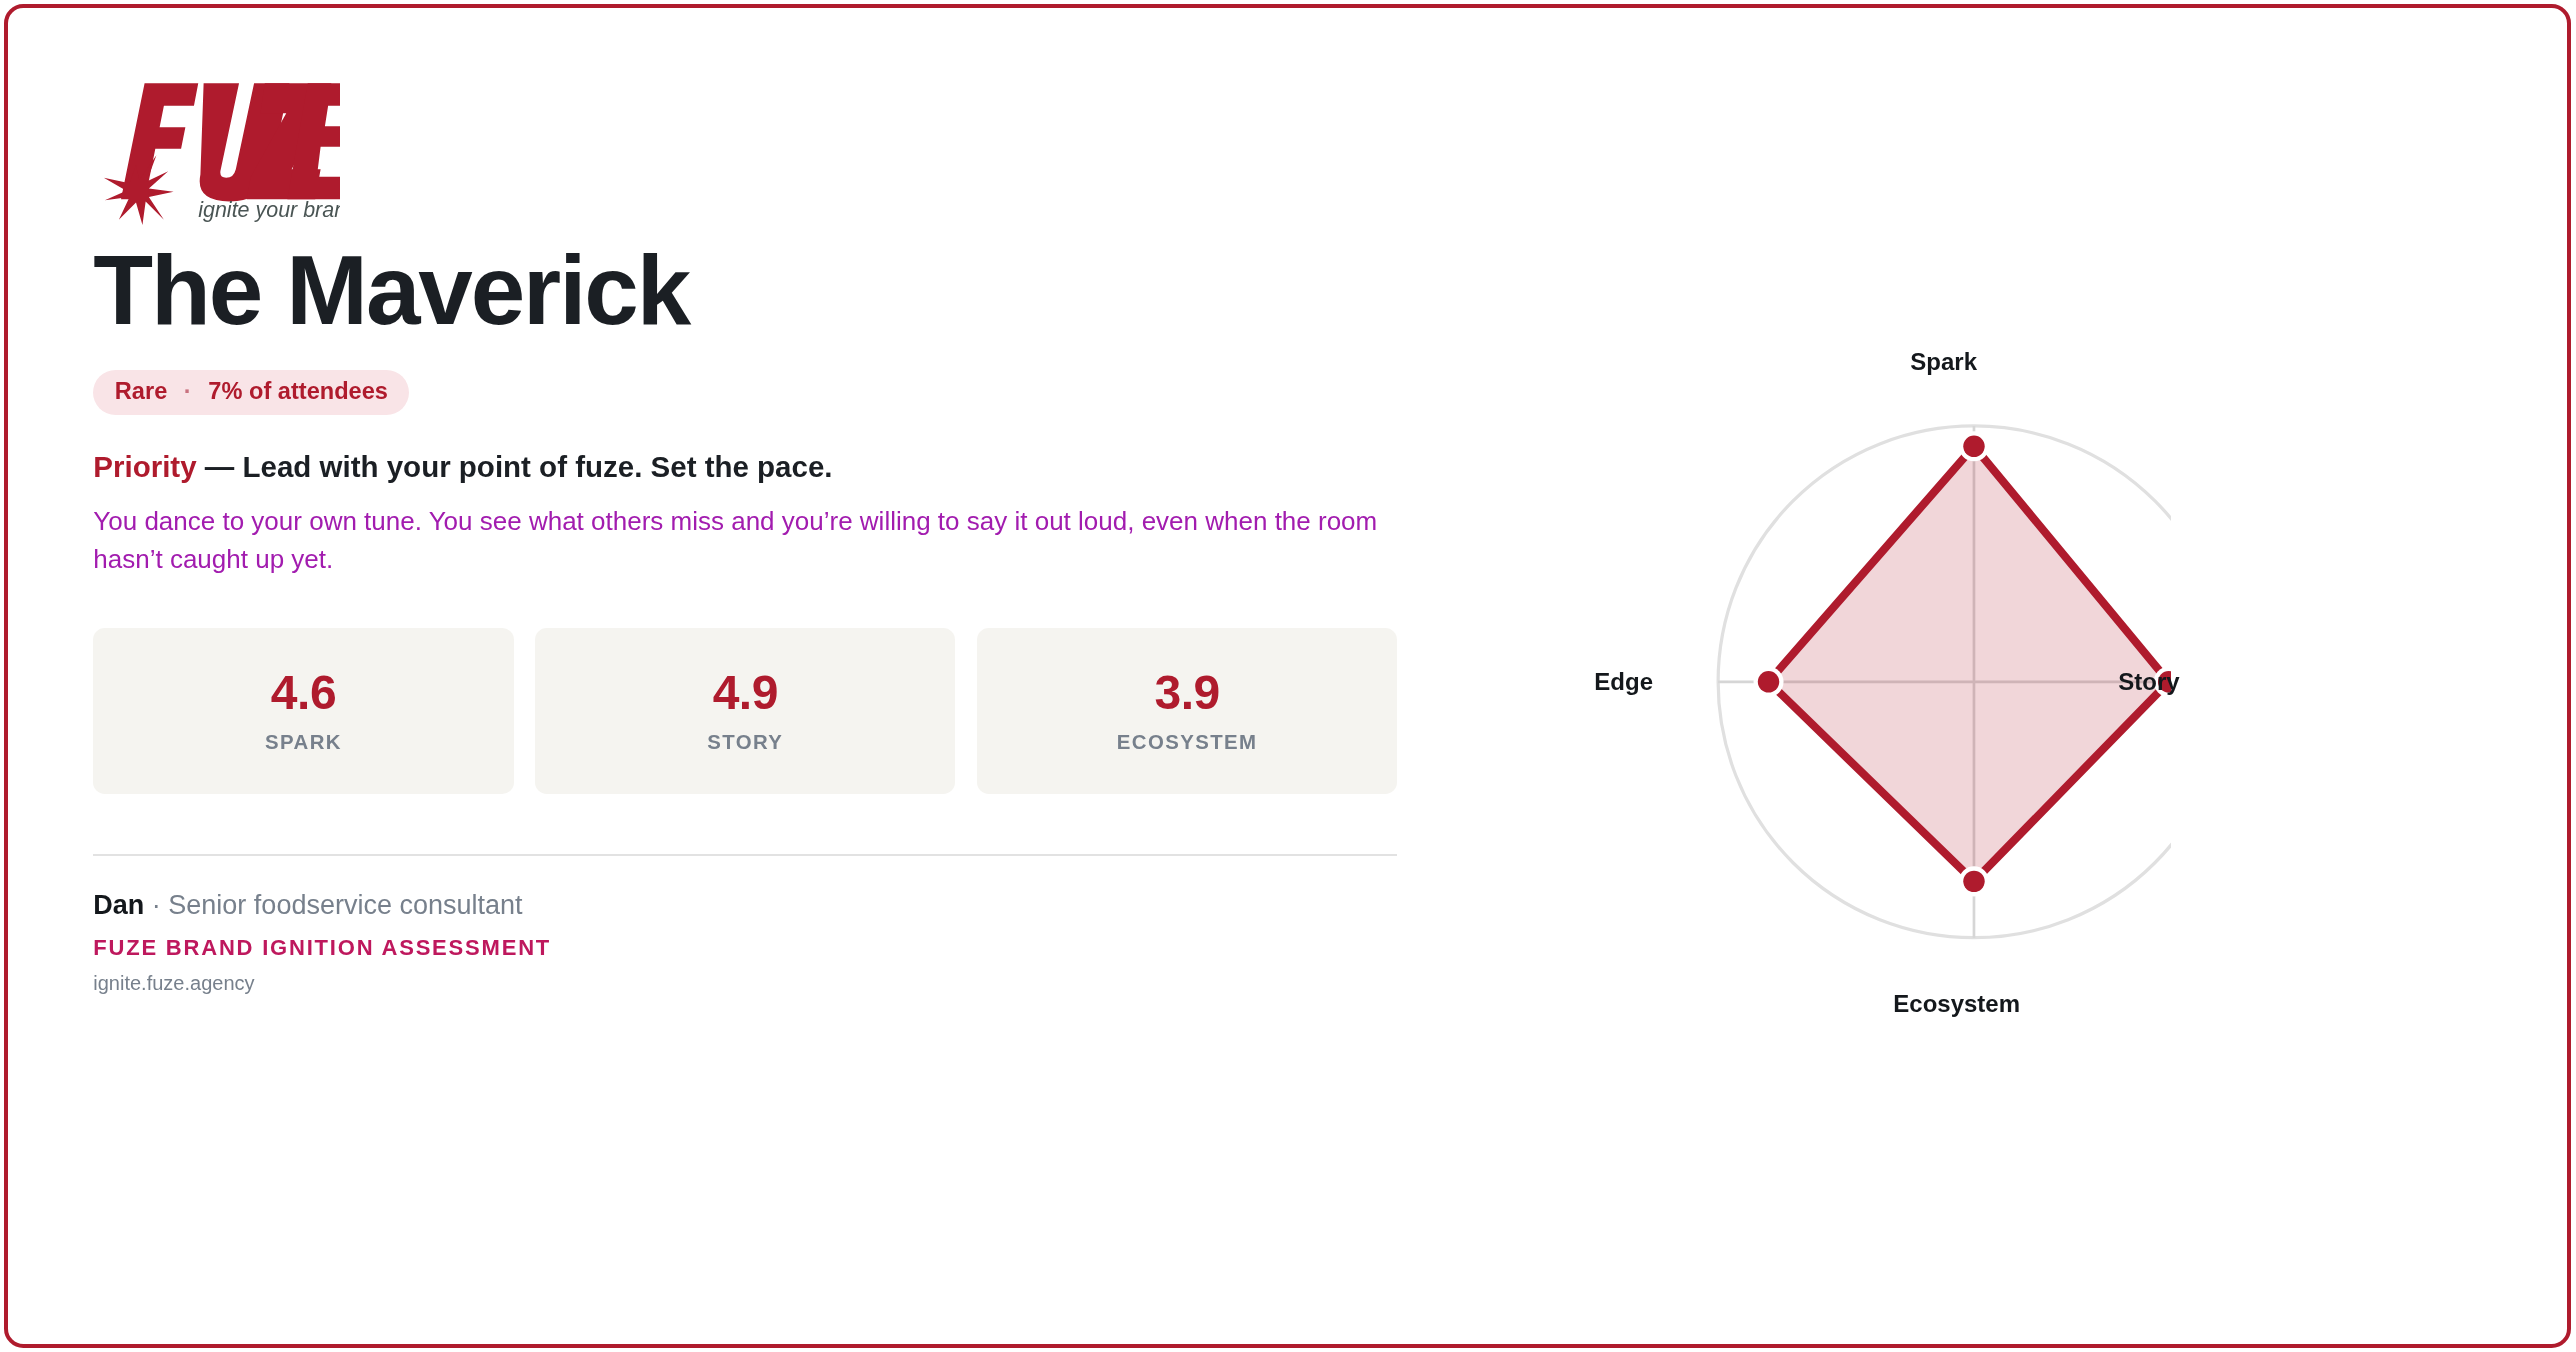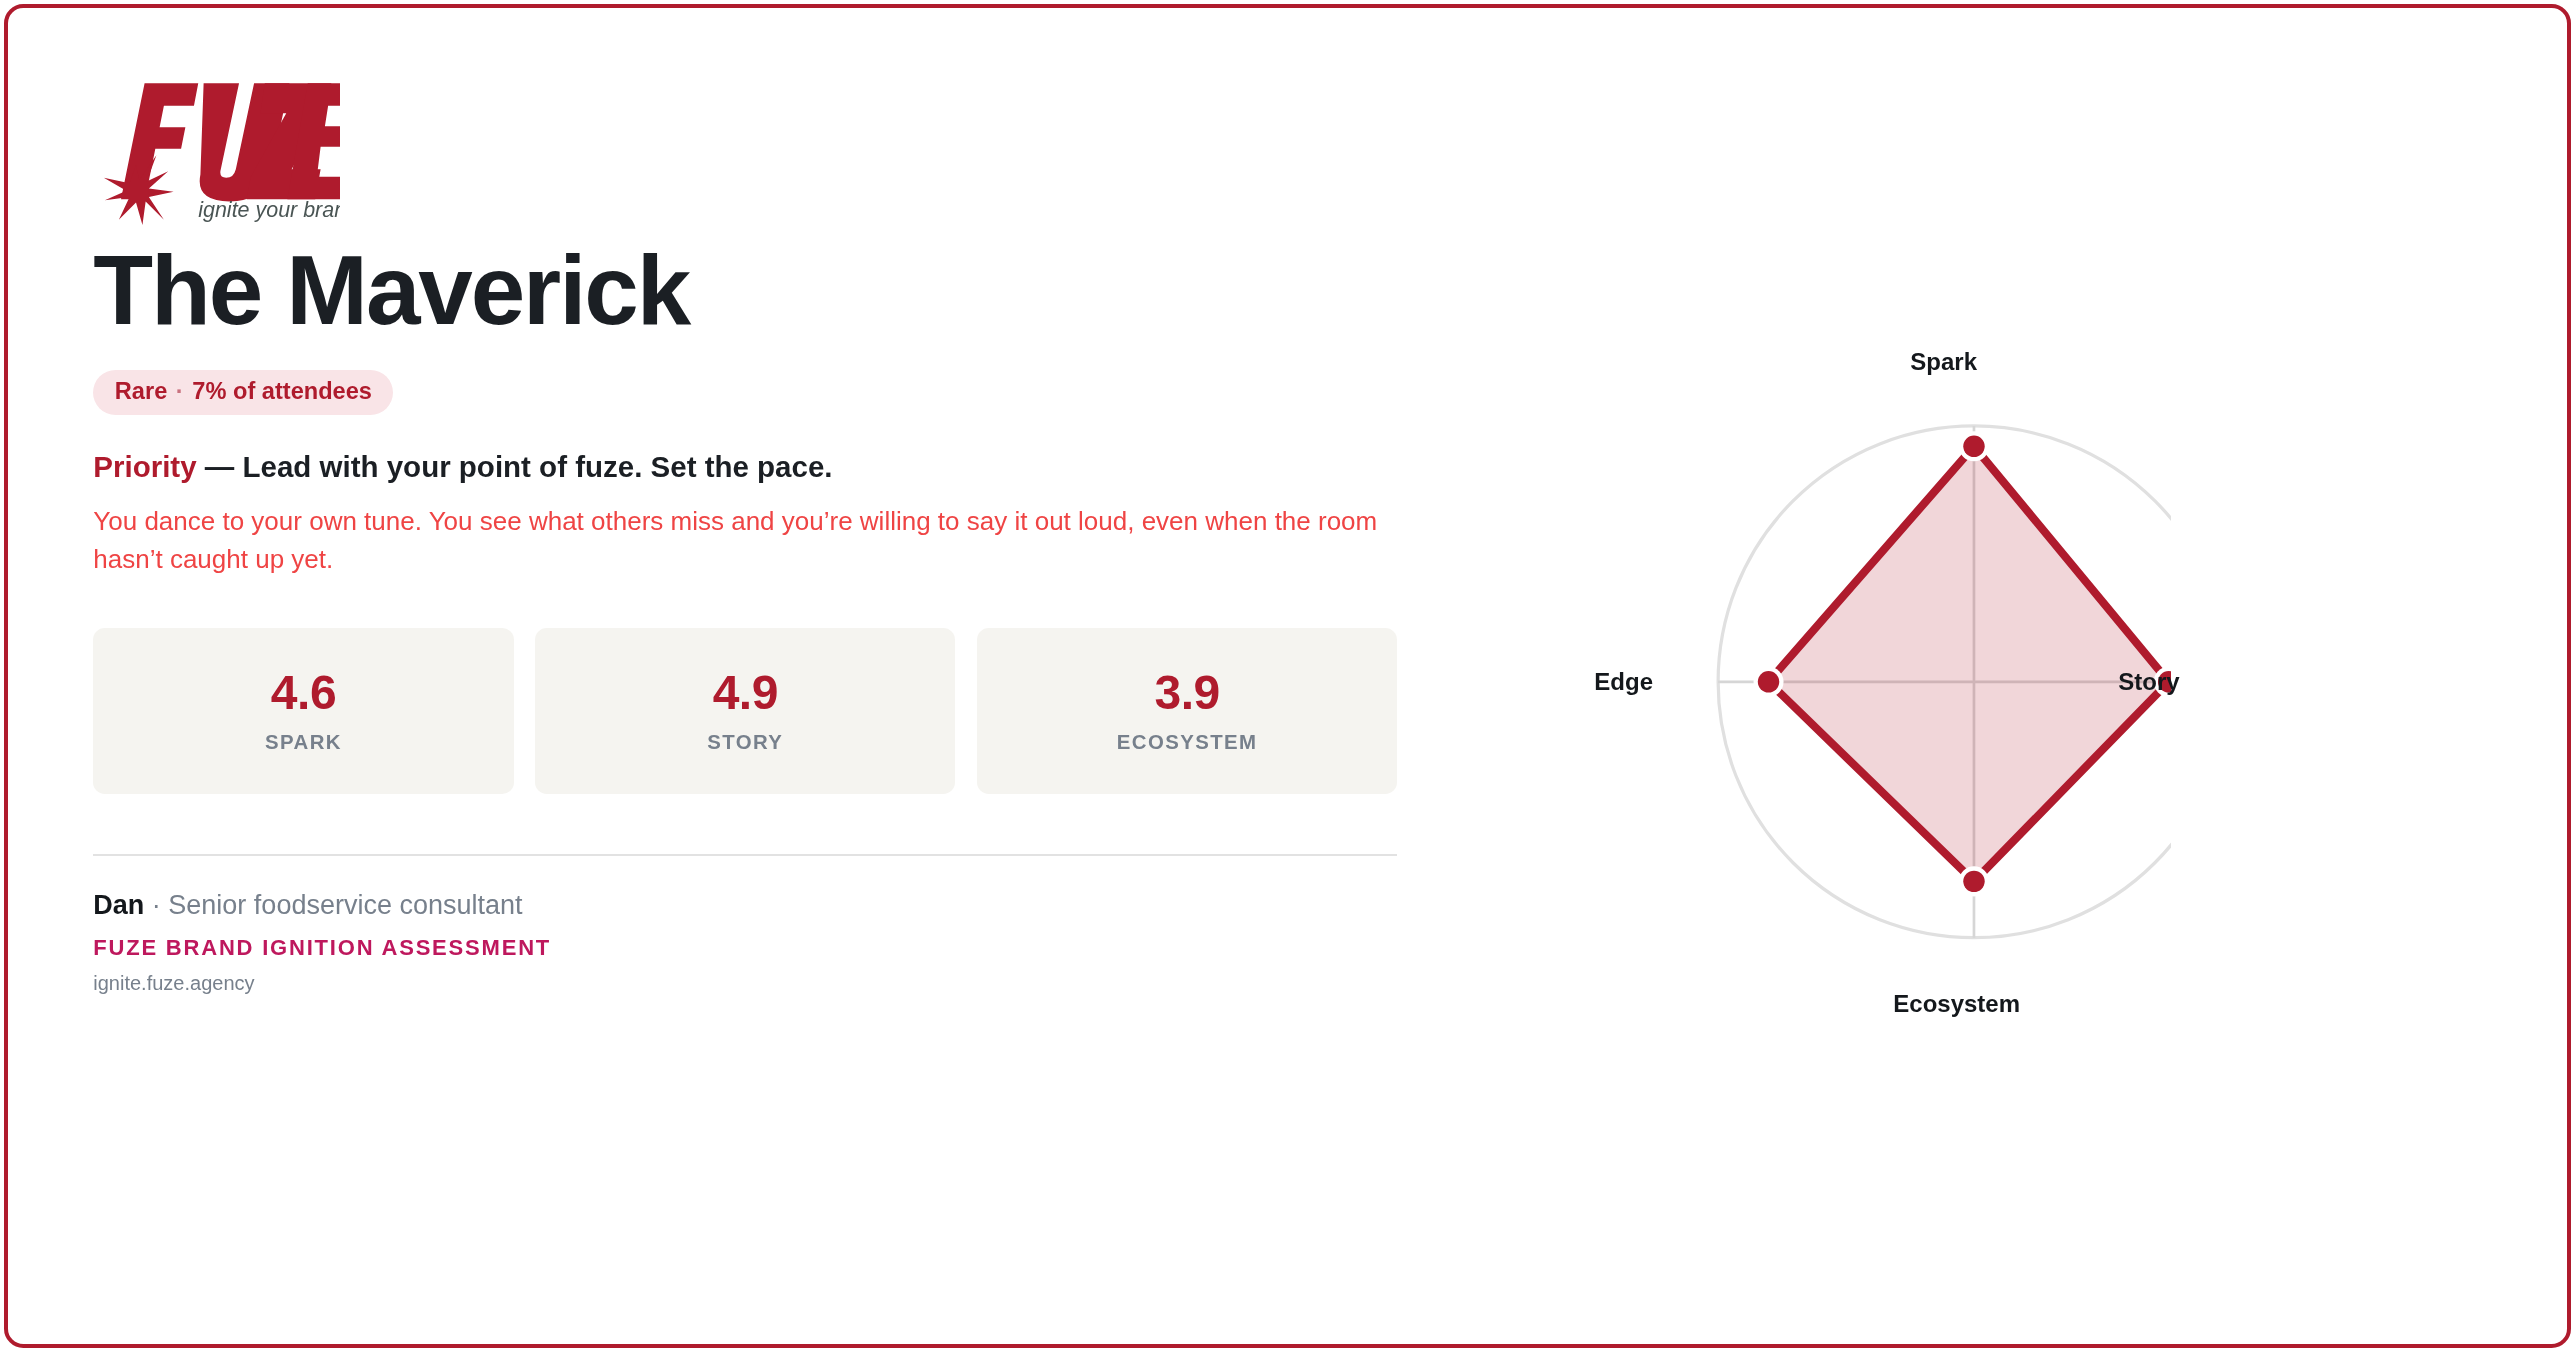--- a/index.html
+++ b/index.html
@@ -46,21 +46,21 @@
     font-weight:700;
     letter-spacing:-2.1px;
     line-height:1.0;
   }
 
   
   .badge-row { margin-top:31px; }
   .badge {
     display:inline-flex;
     align-items:center;
-    gap:0px;
+    gap:8px;
     background:#F9E4E7;
     border-radius:536px;
     padding:10.2px 21.5px 11.3px 21.5px;
     font-size:23.6px;
     font-weight:700;
     color:#AF1B2D;
     line-height:1;
     white-space:nowrap;
   }
   .badge .sep { padding:0 8.6px; color:#C9727F; }
@@ -75,21 +75,21 @@
     white-space:nowrap;
   }
   .priority .key { color:#AF1B2D; }
 
   
   .desc {
     margin-top:17px;
     font-size:26px;
     font-weight:400;
     line-height:1.46;
-    color:#ef4444;
+    color:#a21caf;
     width:1304px;
   }
 
   
   .scores {
     margin-top:49px;
     display:flex;
     gap:21.5px;
     width:1304px;
   }

